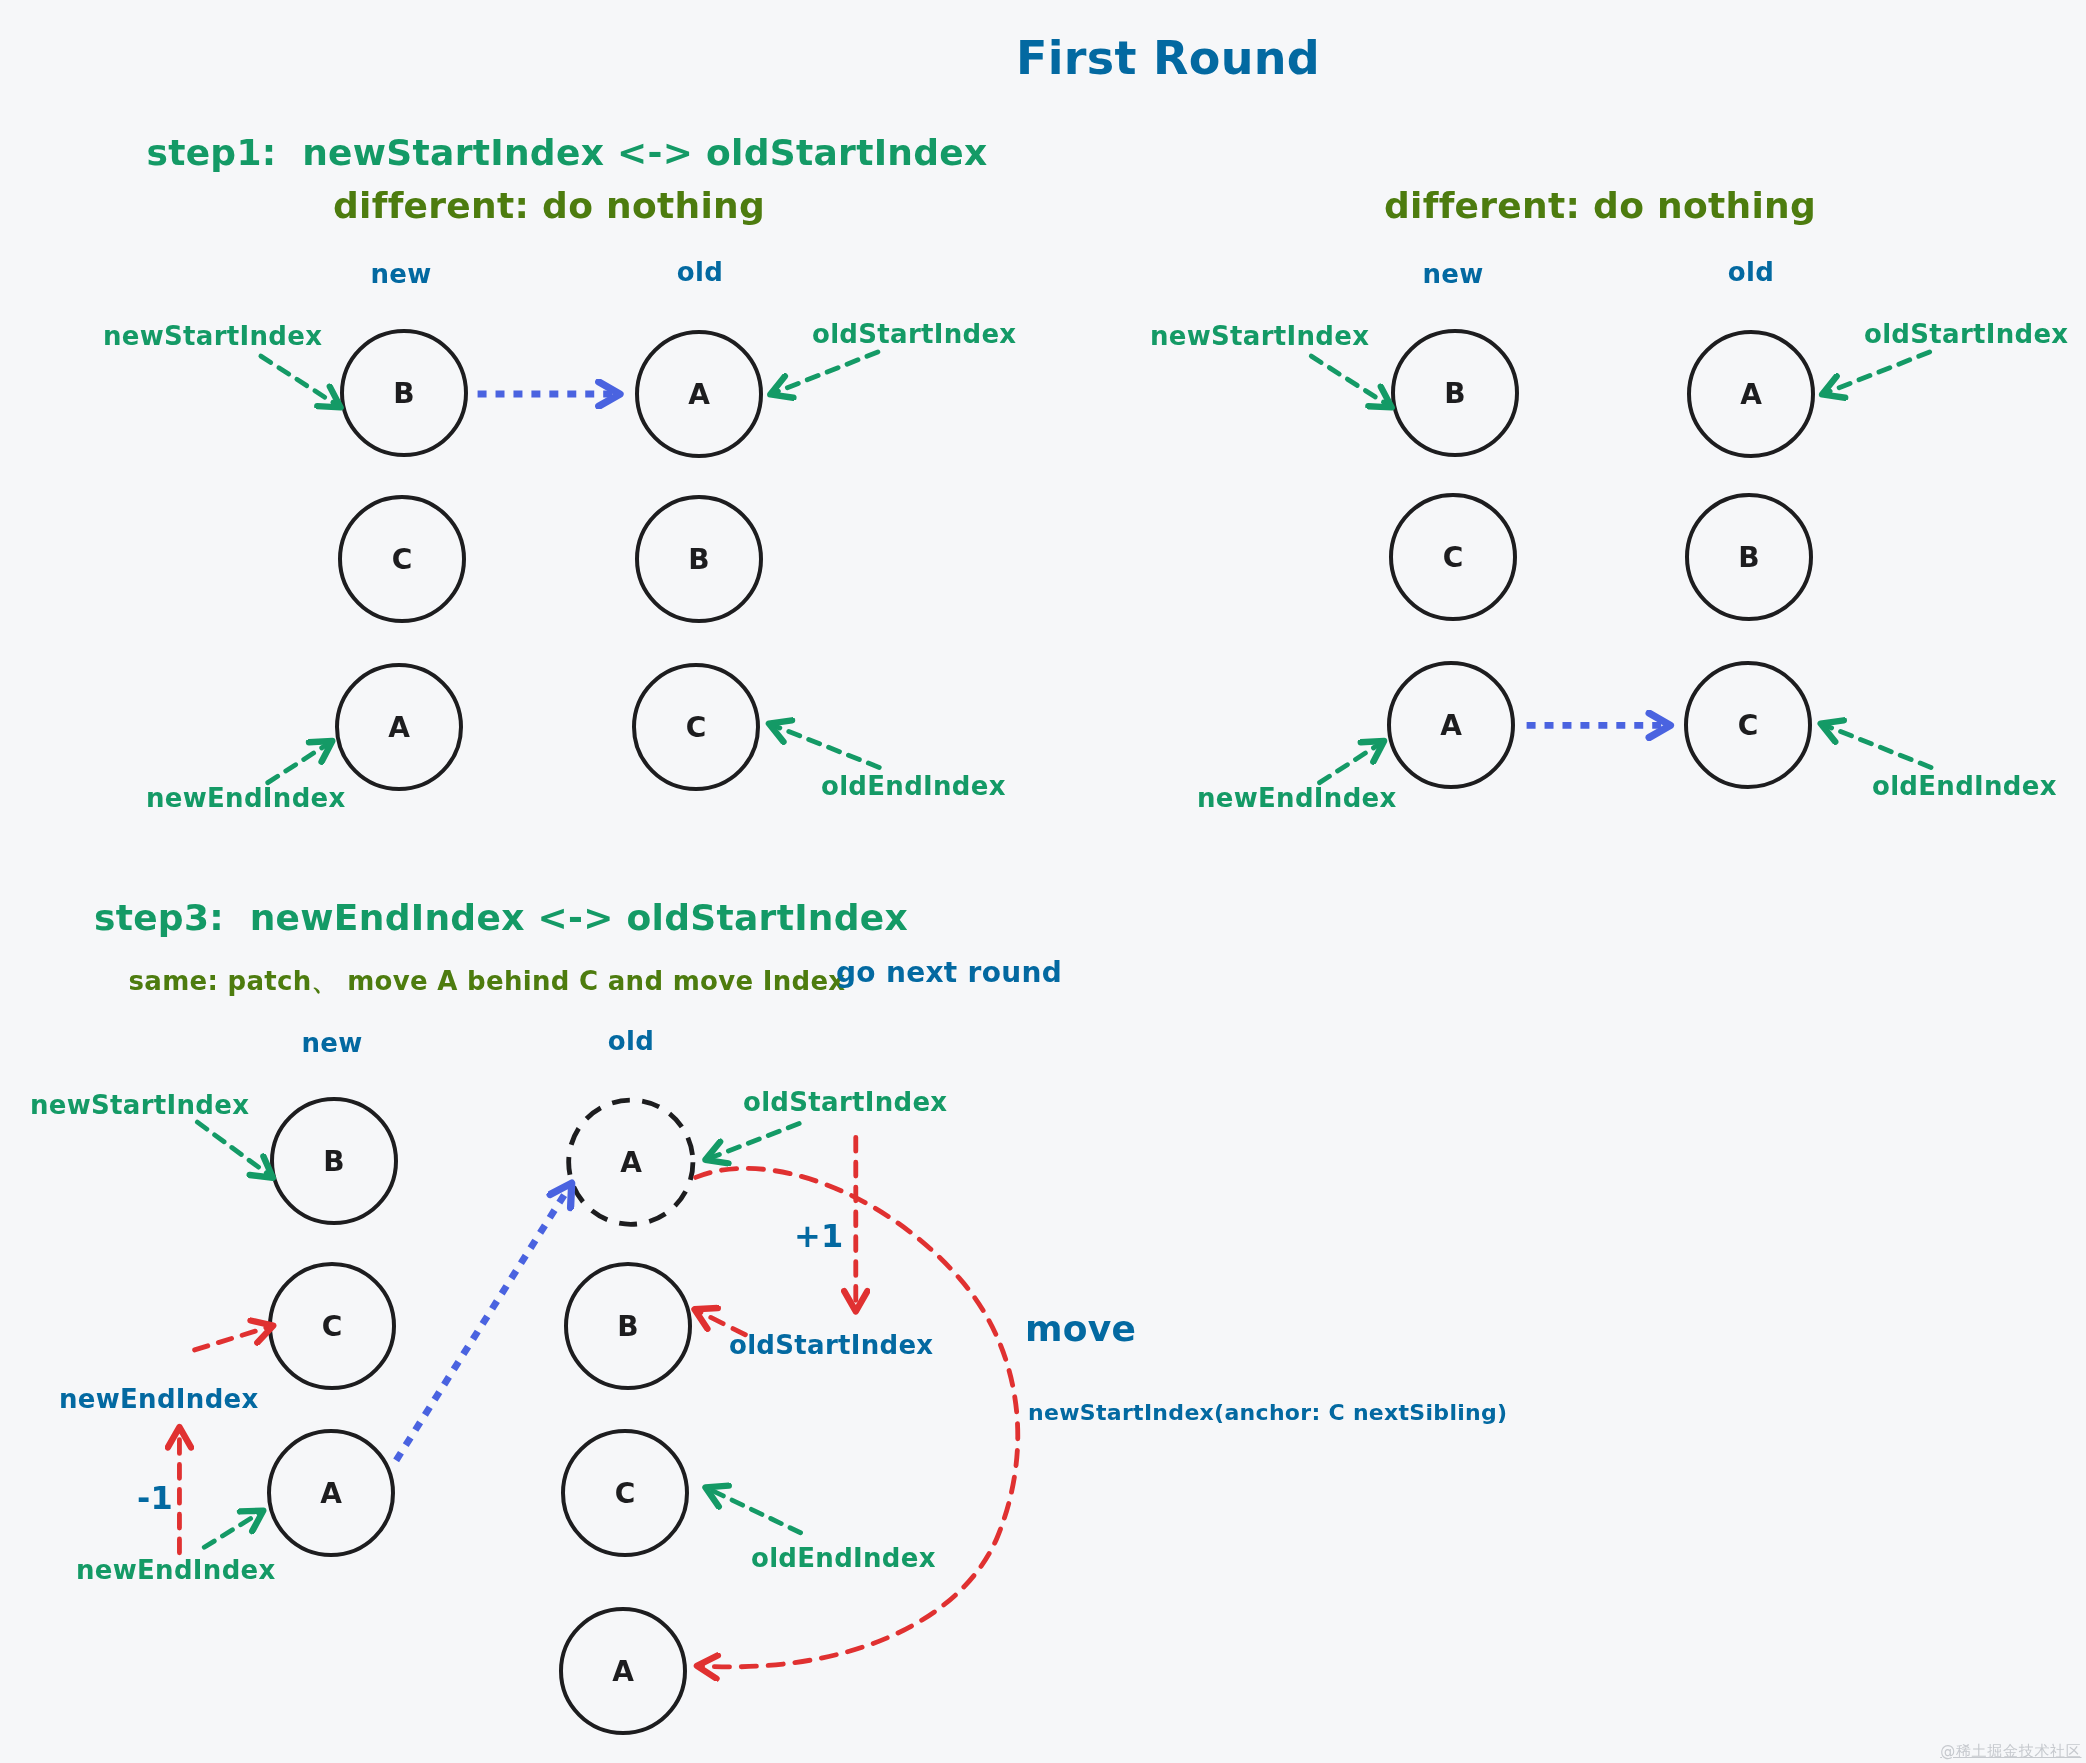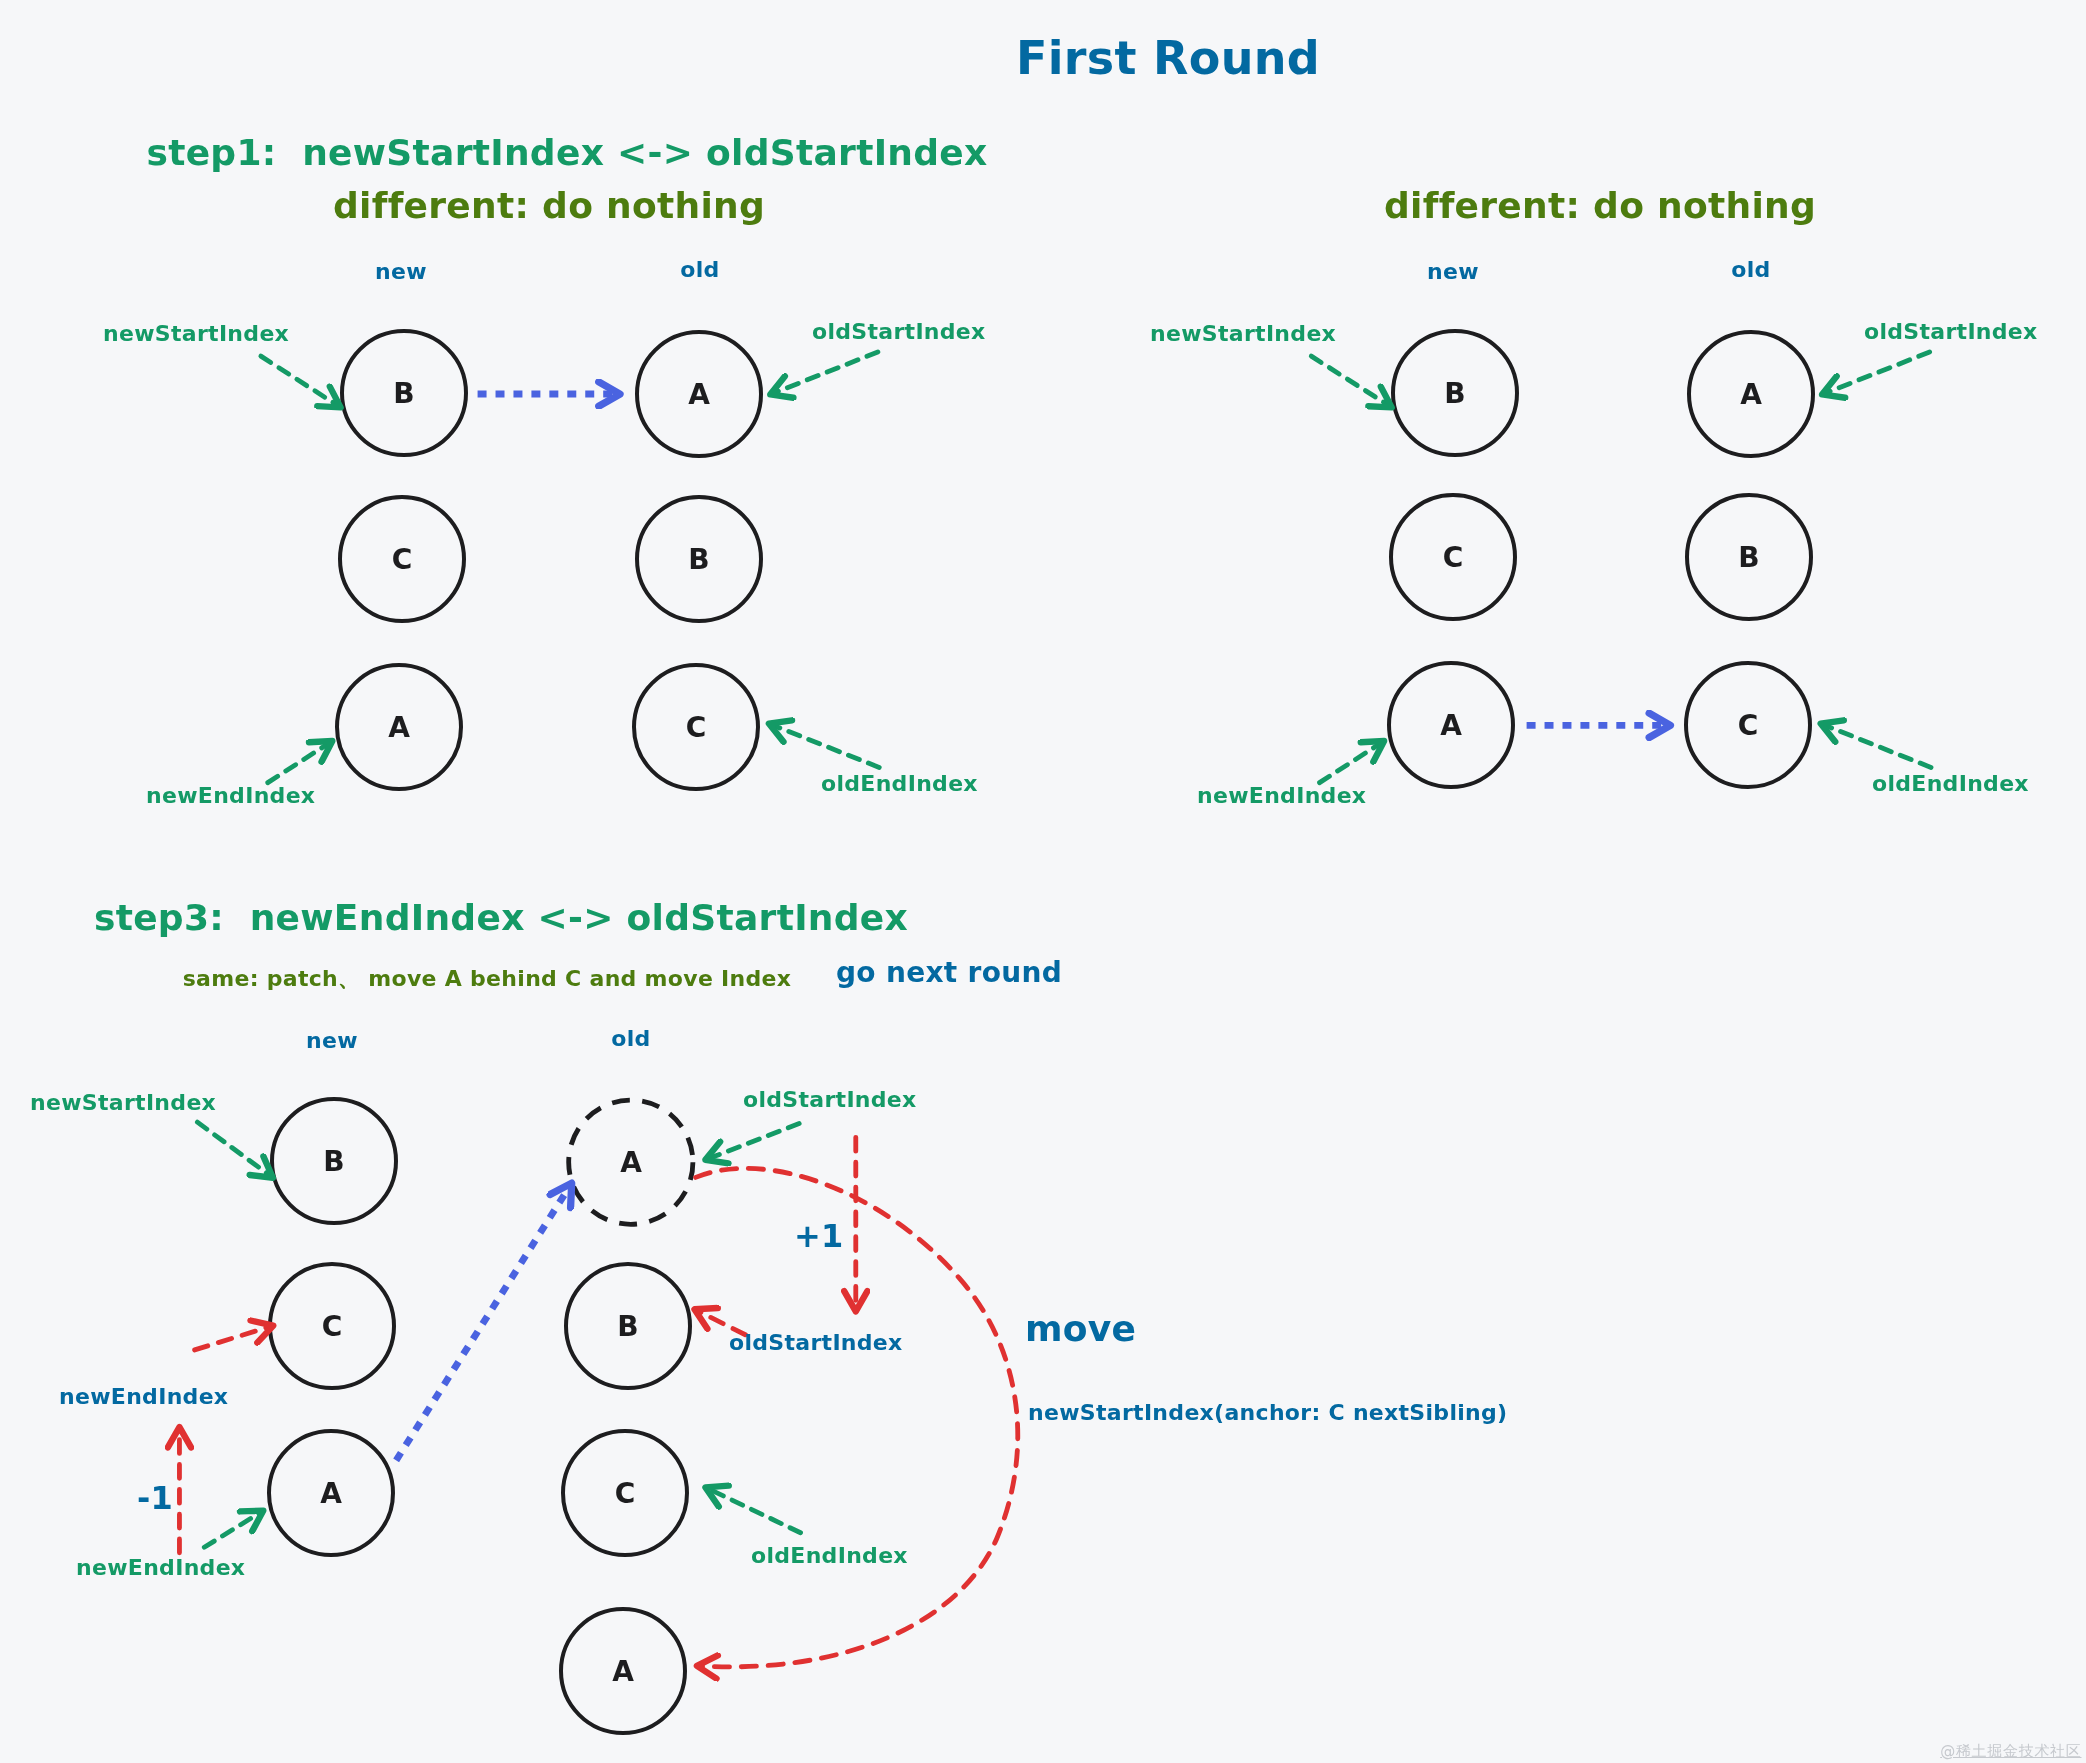--- a/index.html
+++ b/index.html
@@ -11,21 +11,21 @@
   }
   .lbl{
     position:absolute;font-weight:700;line-height:1;letter-spacing:0.3px;
     white-space:pre;
   }
   .ctr{transform:translateX(-50%);}
   .green{color:#149a66;}
   .red{color:#0369a1;}
   .blue{color:#4d7c0f;}
   .gray{color:#c6c9ce;text-decoration:underline;}
-  .fs38{font-size:22px;}
+  .fs38{font-size:26px;}
   .fs40{font-size:36px;}
   .title{font-size:46px;}
   .gonext{font-size:28px;}
   .move{font-size:36px;}
   .plusminus{font-size:32px;}
   .insert{font-size:22px;}
   .wm{font-size:15px;font-weight:400;letter-spacing:0.7px;}
   .circle{
     position:absolute;width:128px;height:128px;
     border:4.1px solid #1d1d1f;border-radius:50%;

